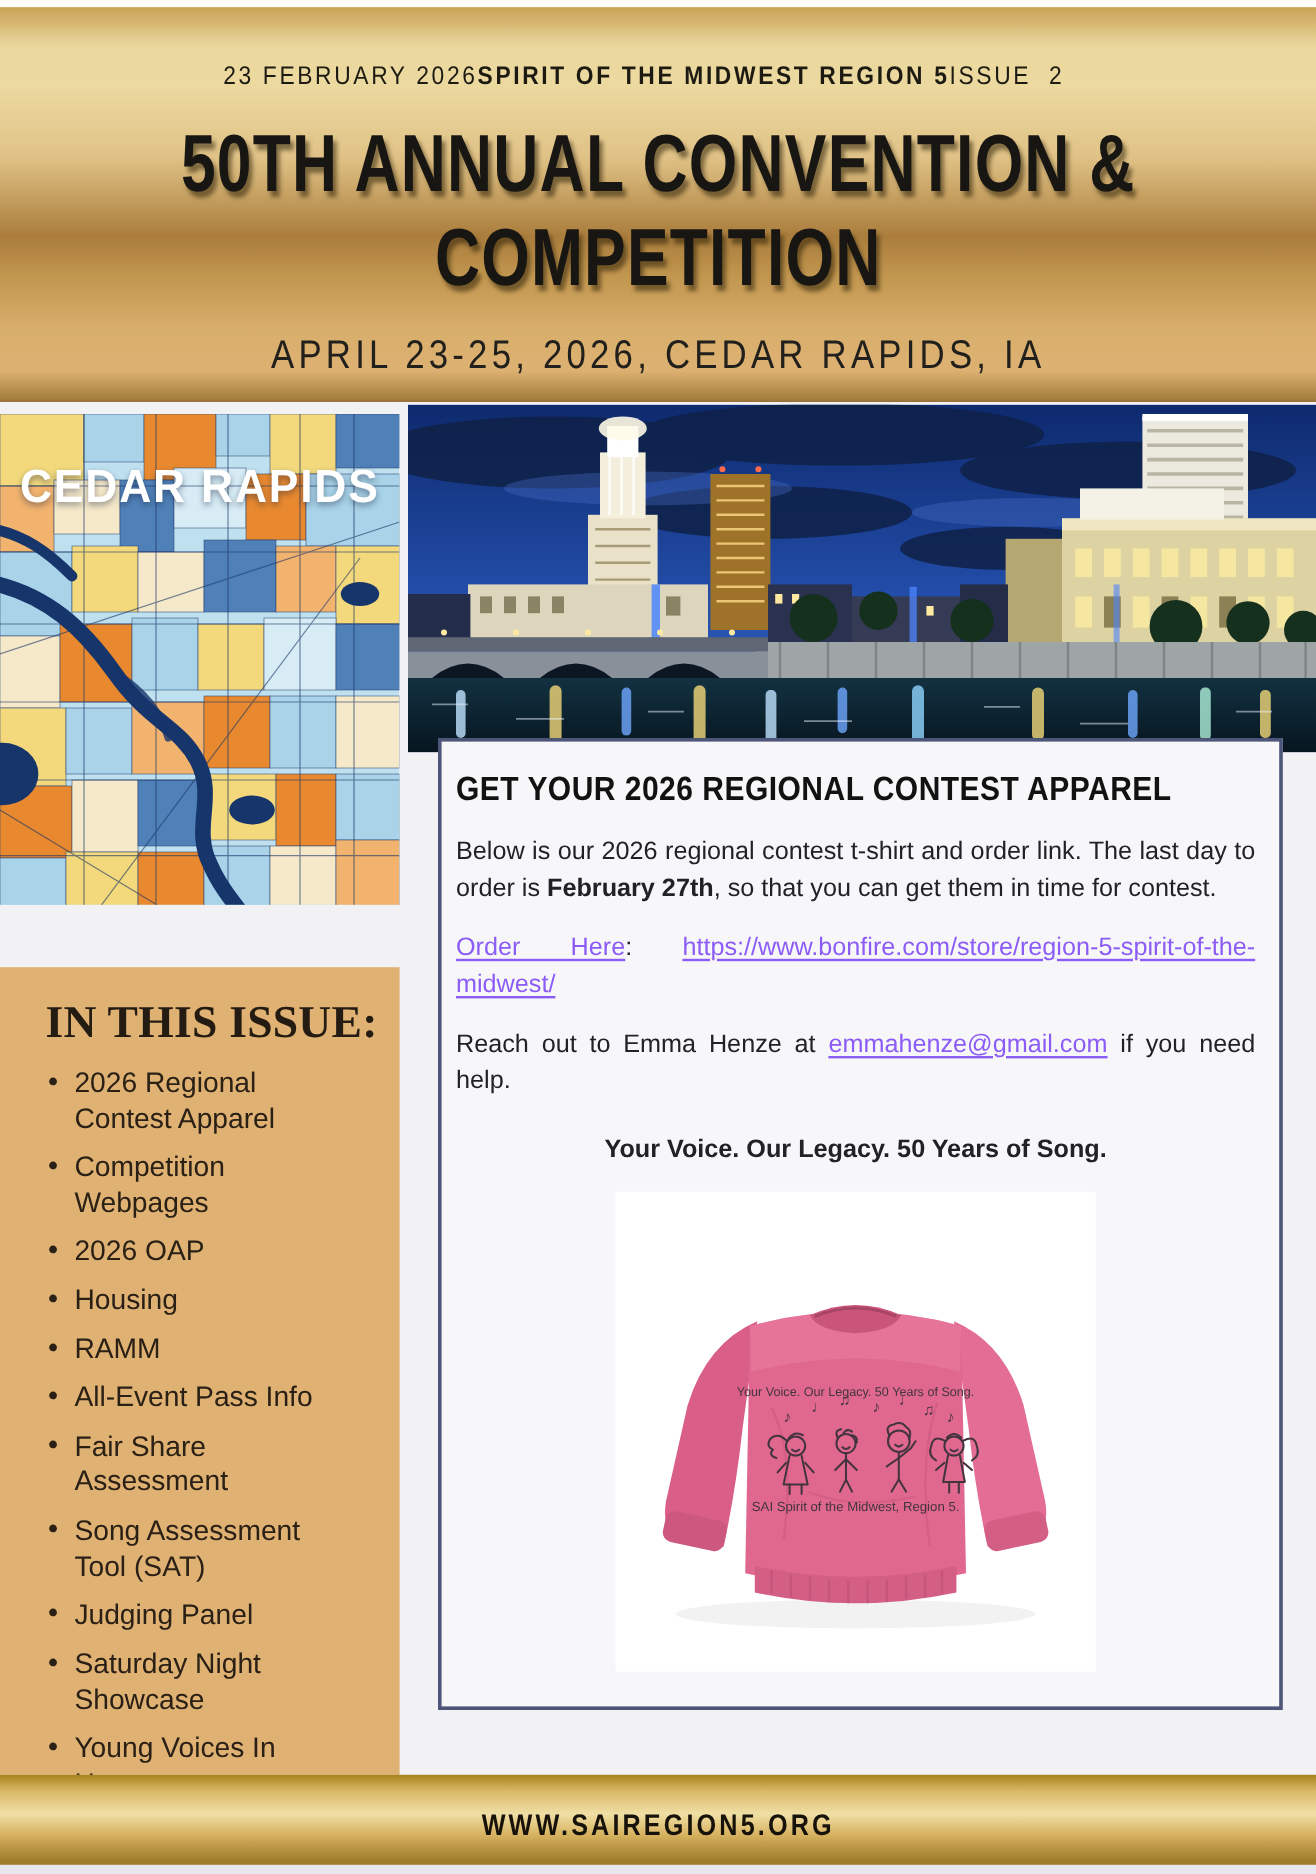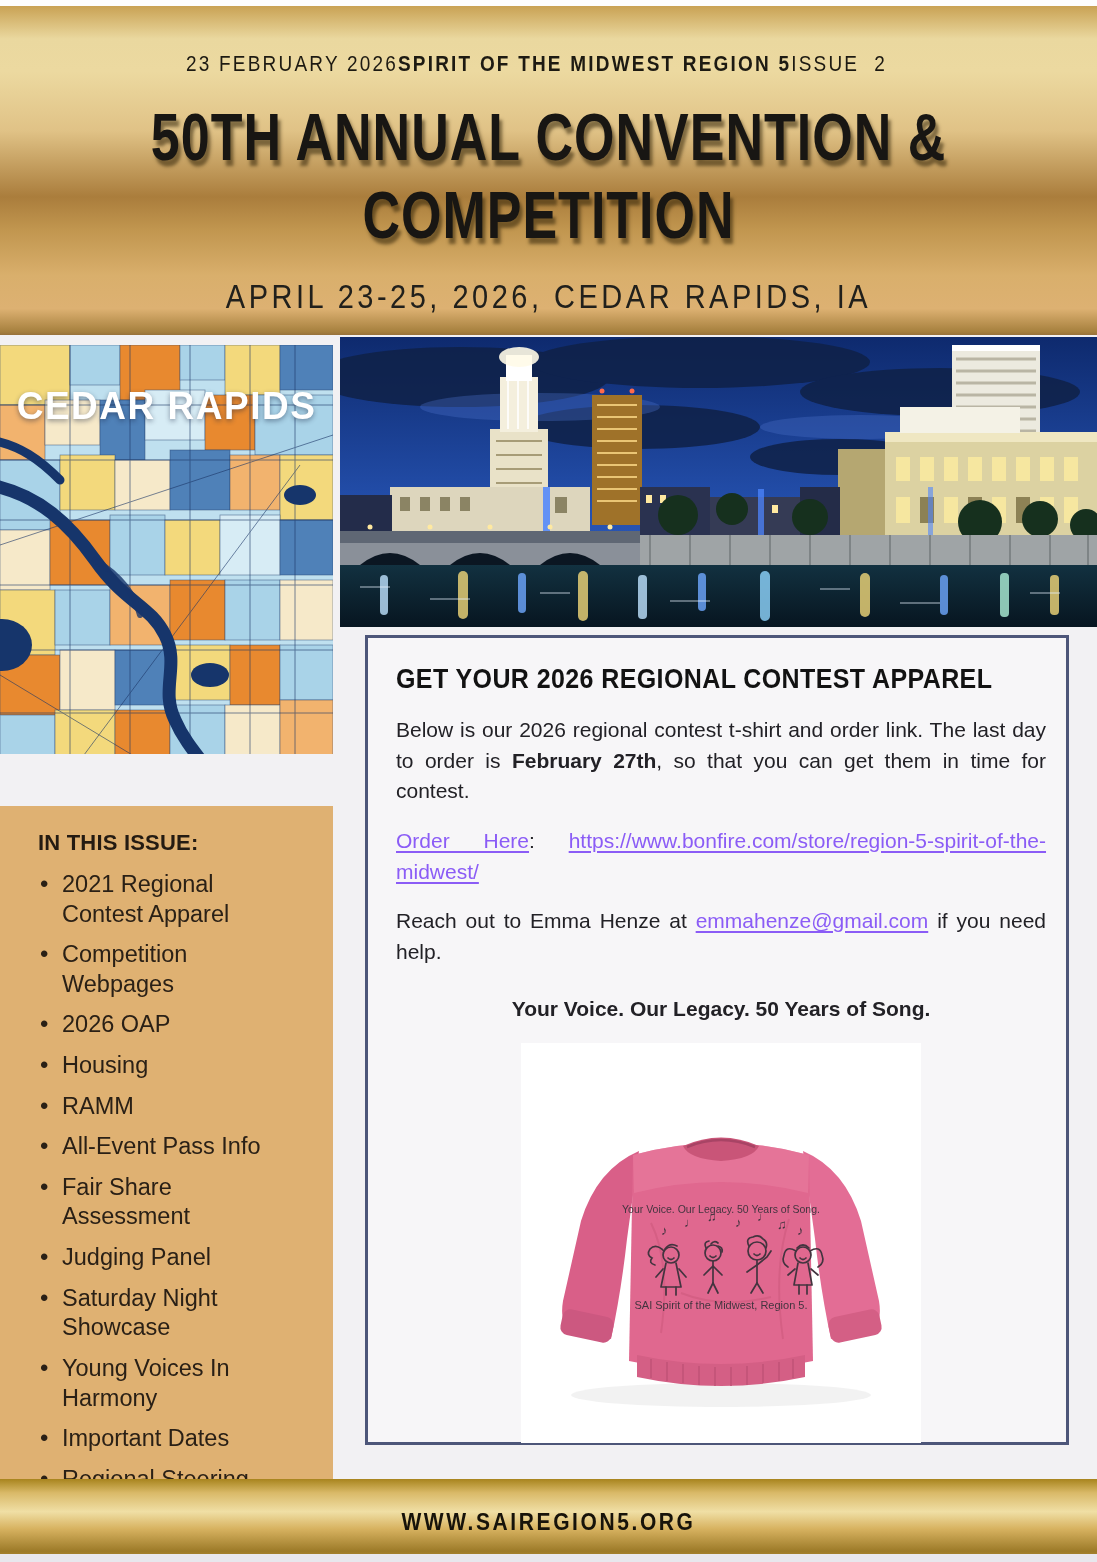--- a/index.html
+++ b/index.html
@@ -30,29 +30,29 @@
   .map-image{ position:absolute; left:0; top:345px; width:333px; height:409px; overflow:hidden; }
   .map-image svg{ display:block; }
   .map-label{ position:absolute; top:40px; left:0; width:100%; text-align:center; color:#ffffff;
     font-size:37px; font-weight:bold; letter-spacing:1.5px; transform:scaleY(1.05);
     text-shadow:0 2px 5px rgba(20,30,60,.45); }
   .city-photo{ position:absolute; left:340px; top:337px; width:757px; height:290px; overflow:hidden; }
   .city-photo svg{ display:block; }
 
   
   .issue-panel{ position:absolute; left:0; top:806px; width:333px; height:673px; background:#dfb172; padding:24px 16px 0 38px; color:#241b12; }
-  .issue-heading{ font-size:22px; font-weight:800; letter-spacing:.2px; color:#241b12; }
+  .issue-heading{ font-size:38px; font-weight:800; letter-spacing:.2px; color:#241b12;font-family:Liberation Serif, serif; }
   .issue-list{ list-style:none; margin-top:14px; }
   .issue-list li{ position:relative; padding-left:24px; margin-bottom:11px; font-size:23.5px; line-height:1.26; color:#2a2016; }
   .issue-list li::before{ content:"•"; position:absolute; left:2px; top:-1px; font-size:24px; }
   .issue-list li span{ white-space:pre-line; }
 
   
-  .apparel-box{ position:absolute; left:365px; top:635px; width:704px; height:810px;
-    background:#f7f6f8; border:3px solid #4d5679; padding:24px 20px 0 28px; color:#1f1e22; }
+  .apparel-box{ position:absolute; left:365px; top:615px; width:704px; height:810px;
+    background:#f7f6f8; border:3px solid #4d5679; padding:24px 20px 0 12px; color:#1f1e22; }
   .apparel-heading{ display:inline-block; transform:scaleY(1.12); transform-origin:left top;
     font-size:25px; font-weight:800; letter-spacing:.4px; color:#121212; margin-bottom:24px; }
   .apparel-box p{ font-size:21px; line-height:1.46; text-align:justify; margin-bottom:19px; color:#222126; }
   .apparel-box p a{ color:#8b5cf6; text-decoration:underline; text-underline-offset:3px; overflow-wrap:anywhere; cursor:pointer; }
   .bold{ font-weight:bold; }
   .tagline{ text-align:center !important; font-weight:800; font-size:23.5px; margin-top:26px; margin-bottom:14px; color:#111; }
   .shirt-card{ position:relative; width:400px; height:400px; margin:0 auto; background:#ffffff; }
   .shirt-card svg{ display:block; }
   svg text{ font-family:"Liberation Sans", sans-serif; }
 
@@ -310,37 +310,39 @@
       <g stroke="#e9f4ff" stroke-width="1.5" opacity=".5">
         <path d="M20,250 h30 M90,262 h40 M200,256 h30 M330,264 h40 M480,252 h30 M560,266 h40 M690,256 h30"></path>
       </g>
     </svg>
   </div>
 
   <aside class="issue-panel">
     <h2 class="issue-heading">IN THIS ISSUE:</h2>
     <ul class="issue-list">
 
-        <li><span>2021 Regional
+        <li><span>2026 Regional
 Contest Apparel</span></li>
 
         <li><span>Competition
 Webpages</span></li>
 
         <li><span>2026 OAP</span></li>
 
         <li><span>Housing</span></li>
 
         <li><span>RAMM</span></li>
 
         <li><span>All-Event Pass Info</span></li>
 
         <li><span>Fair Share
 Assessment</span></li>
 
+        <li><span>Song Assessment
+Tool (SAT)</span></li>
 
         <li><span>Judging Panel</span></li>
 
         <li><span>Saturday Night
 Showcase</span></li>
 
         <li><span>Young Voices In
 Harmony</span></li>
 
         <li><span>Important Dates</span></li>

